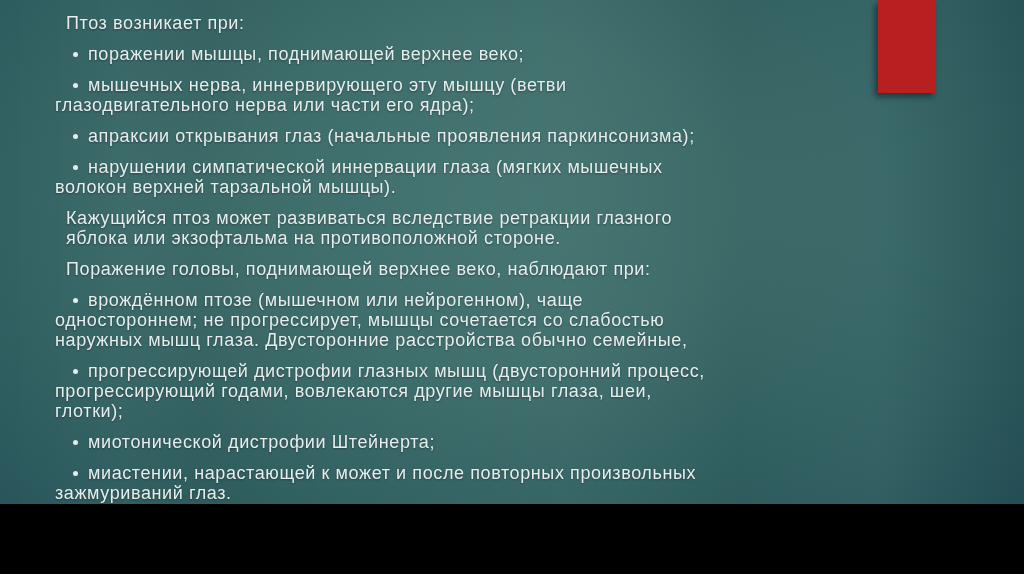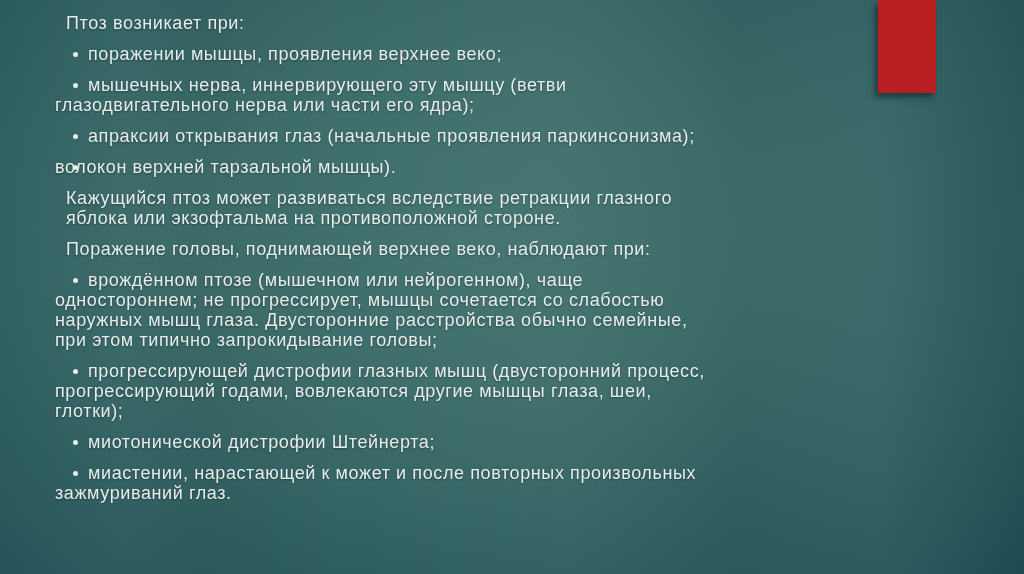--- a/index.html
+++ b/index.html
@@ -3,21 +3,21 @@
 <meta charset="utf-8">
 <style>
   html, body {
     margin: 0;
     padding: 0;
     background: #000;
   }
   .slide {
     position: relative;
     width: 1024px;
-    height: 574px;
+    height: 504px;
     overflow: hidden;
     font-family: "Liberation Sans", "DejaVu Sans", sans-serif;
     background:
       radial-gradient(1150px 760px at 46% 40%,
         #437370 0%,
         #3e6e6b 22%,
         #2e5d5f 48%,
         #1d4754 74%,
         #15394a 92%,
         #133645 100%);
@@ -85,45 +85,44 @@
 <body>
 
 <div class="slide">
   <div class="texture"></div>
   <div class="accent-bar" style="background: rgb(183, 31, 33);"></div>
   <div class="content" id="content" style="color: rgb(231, 237, 236);">
       <div class="para plain">
         <div class="line first"><span>Птоз возникает при:</span></div>
       </div>
       <div class="para bullet">
-        <div class="line first"><span class="bullet-dot"></span><span>поражении мышцы, проявления верхнее веко;</span></div>
+        <div class="line first"><span class="bullet-dot"></span><span>поражении мышцы, поднимающей верхнее веко;</span></div>
       </div>
       <div class="para bullet">
         <div class="line first"><span class="bullet-dot"></span><span>мышечных нерва, иннервирующего эту мышцу (ветви</span></div>
         <div class="line"><span>глазодвигательного нерва или части его ядра);</span></div>
       </div>
       <div class="para bullet">
         <div class="line first"><span class="bullet-dot"></span><span>апраксии открывания глаз (начальные проявления паркинсонизма);</span></div>
       </div>
       <div class="para bullet">
-        <div class="line first"><span class="bullet-dot"></span></div>
+        <div class="line first"><span class="bullet-dot"></span><span>нарушении симпатической иннервации глаза (мягких мышечных</span></div>
         <div class="line"><span>волокон верхней тарзальной мышцы).</span></div>
       </div>
       <div class="para plain">
         <div class="line first"><span>Кажущийся птоз может развиваться вследствие ретракции глазного</span></div>
         <div class="line"><span>яблока или экзофтальма на противоположной стороне.</span></div>
       </div>
       <div class="para plain">
         <div class="line first"><span>Поражение головы, поднимающей верхнее веко, наблюдают при:</span></div>
       </div>
       <div class="para bullet">
         <div class="line first"><span class="bullet-dot"></span><span>врождённом птозе (мышечном или нейрогенном), чаще</span></div>
         <div class="line"><span>одностороннем; не прогрессирует, мышцы сочетается со слабостью</span></div>
         <div class="line"><span>наружных мышц глаза. Двусторонние расстройства обычно семейные,</span></div>
-        <div class="line"><span>при этом типично запрокидывание головы;</span></div>
       </div>
       <div class="para bullet">
         <div class="line first"><span class="bullet-dot"></span><span>прогрессирующей дистрофии глазных мышц (двусторонний процесс,</span></div>
         <div class="line"><span>прогрессирующий годами, вовлекаются другие мышцы глаза, шеи,</span></div>
         <div class="line"><span>глотки);</span></div>
       </div>
       <div class="para bullet">
         <div class="line first"><span class="bullet-dot"></span><span>миотонической дистрофии Штейнерта;</span></div>
       </div>
       <div class="para bullet">

